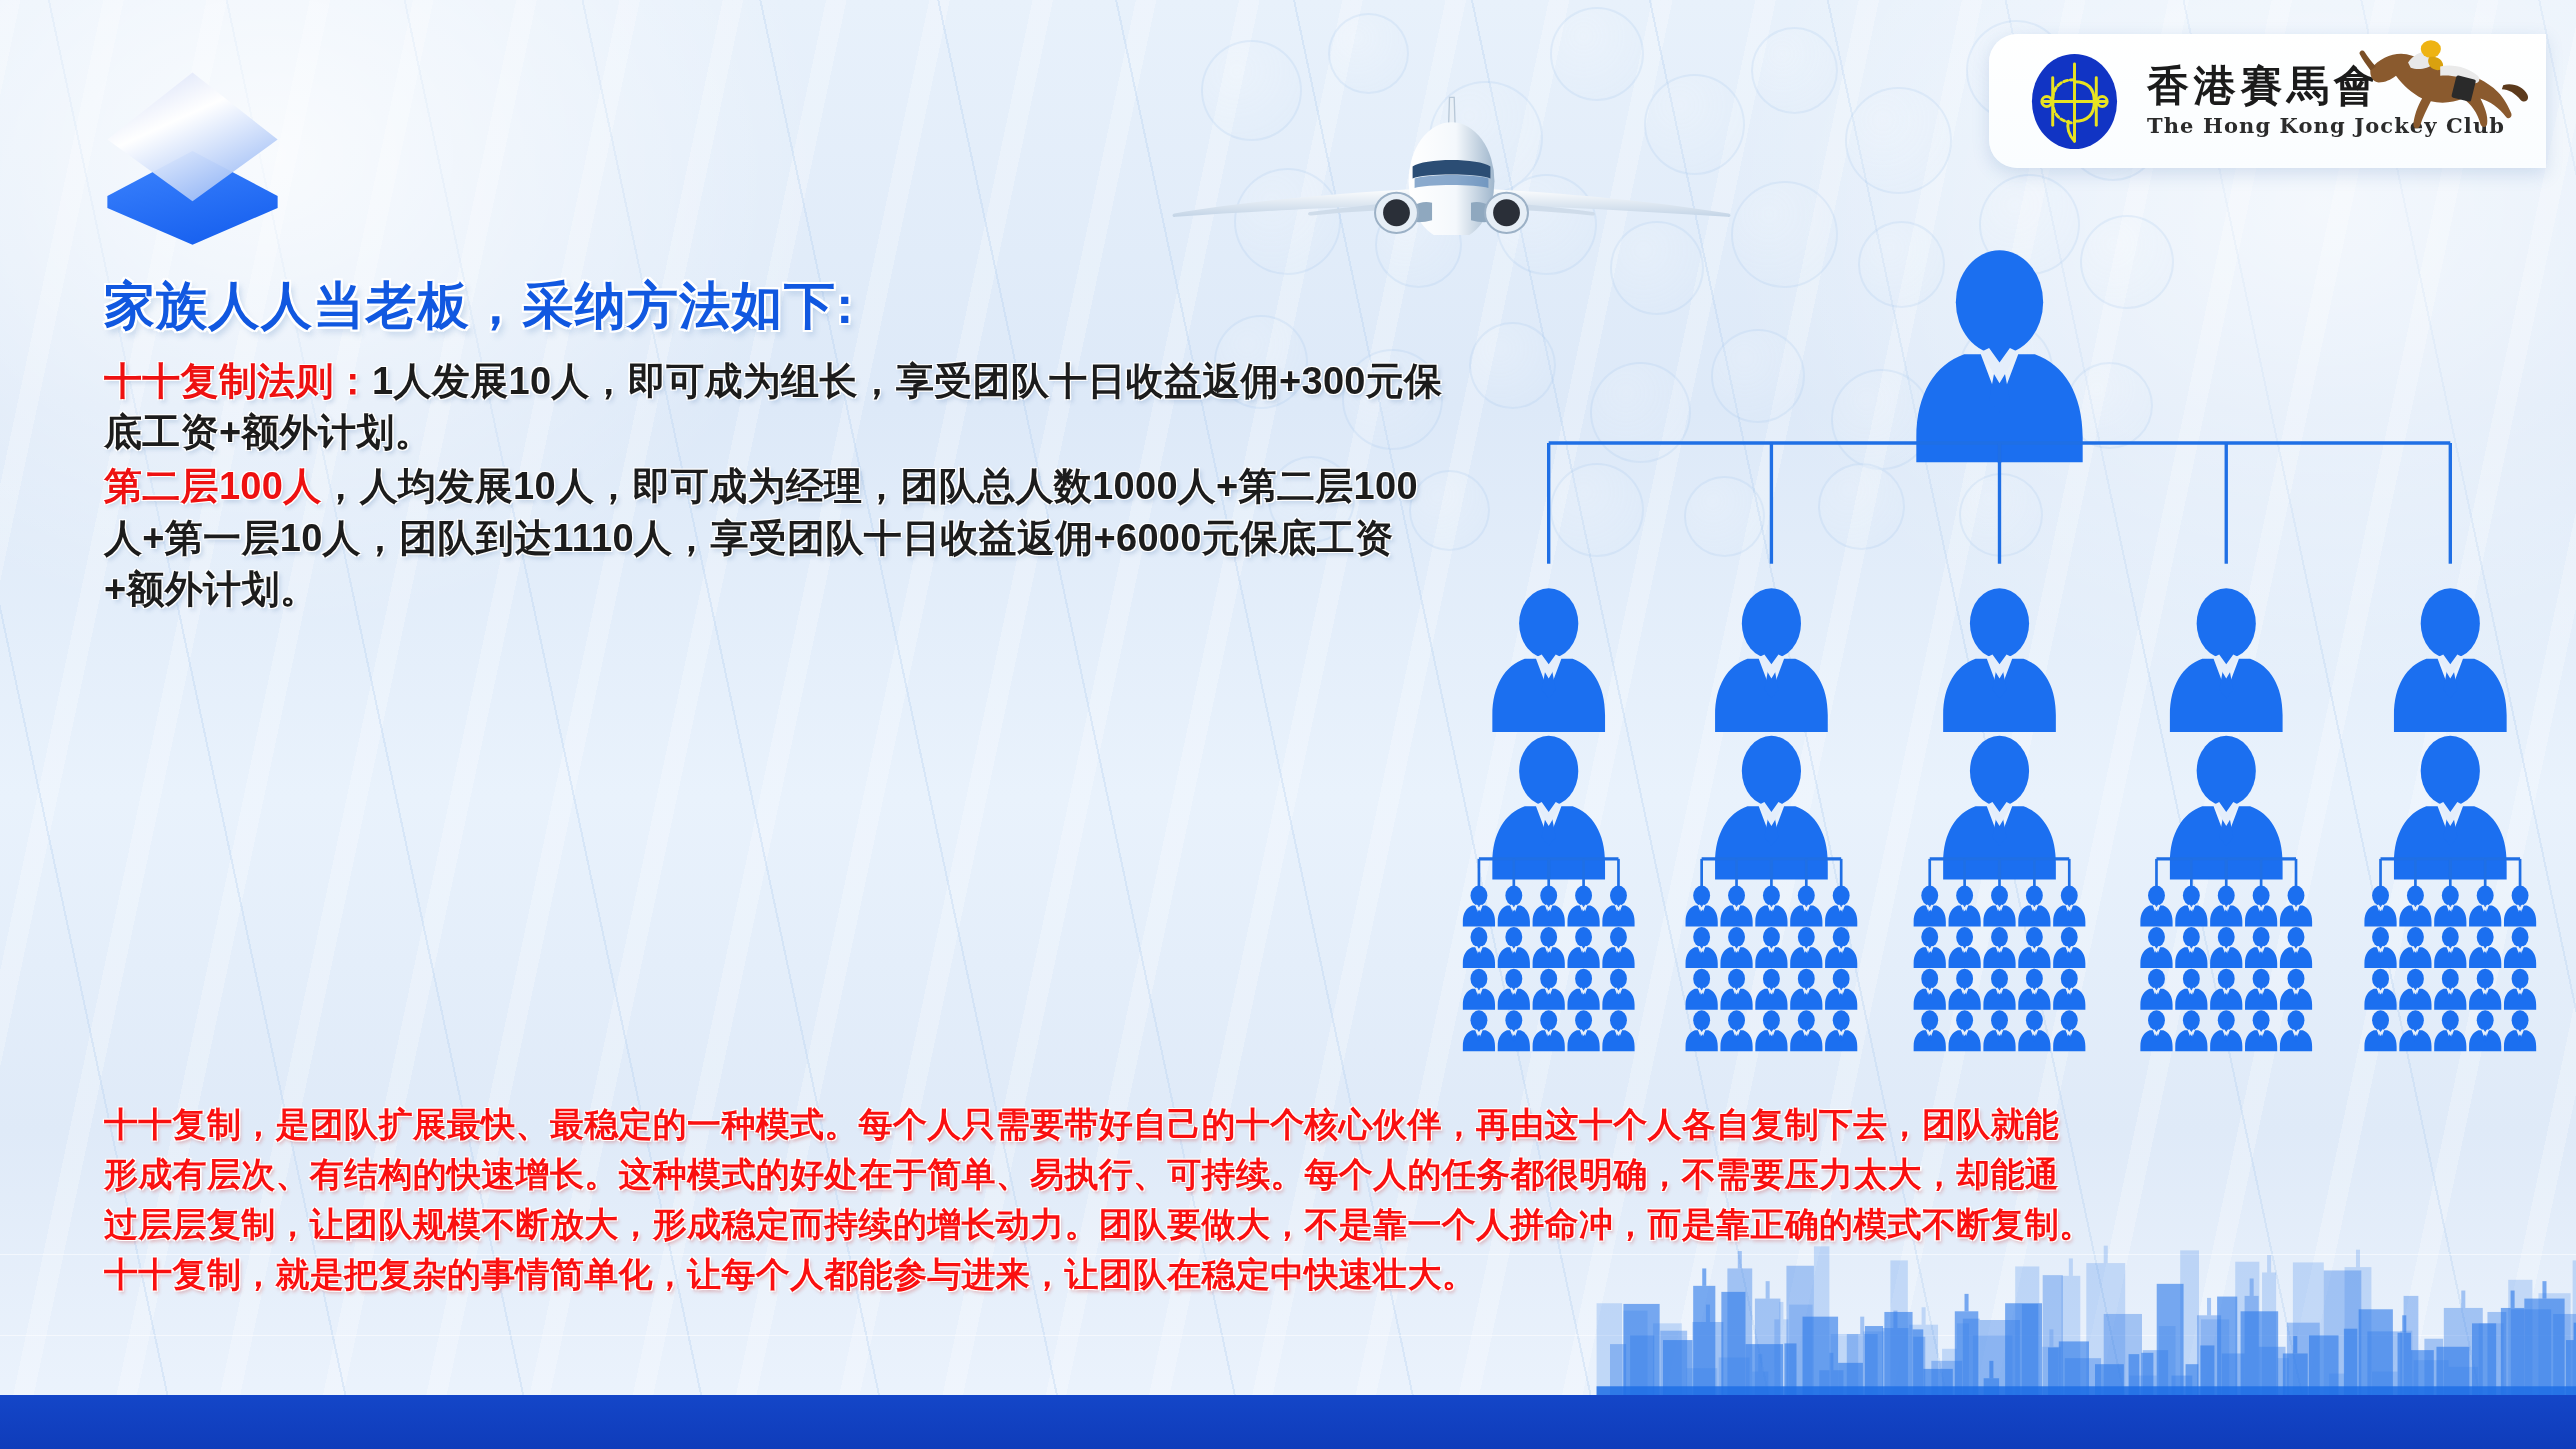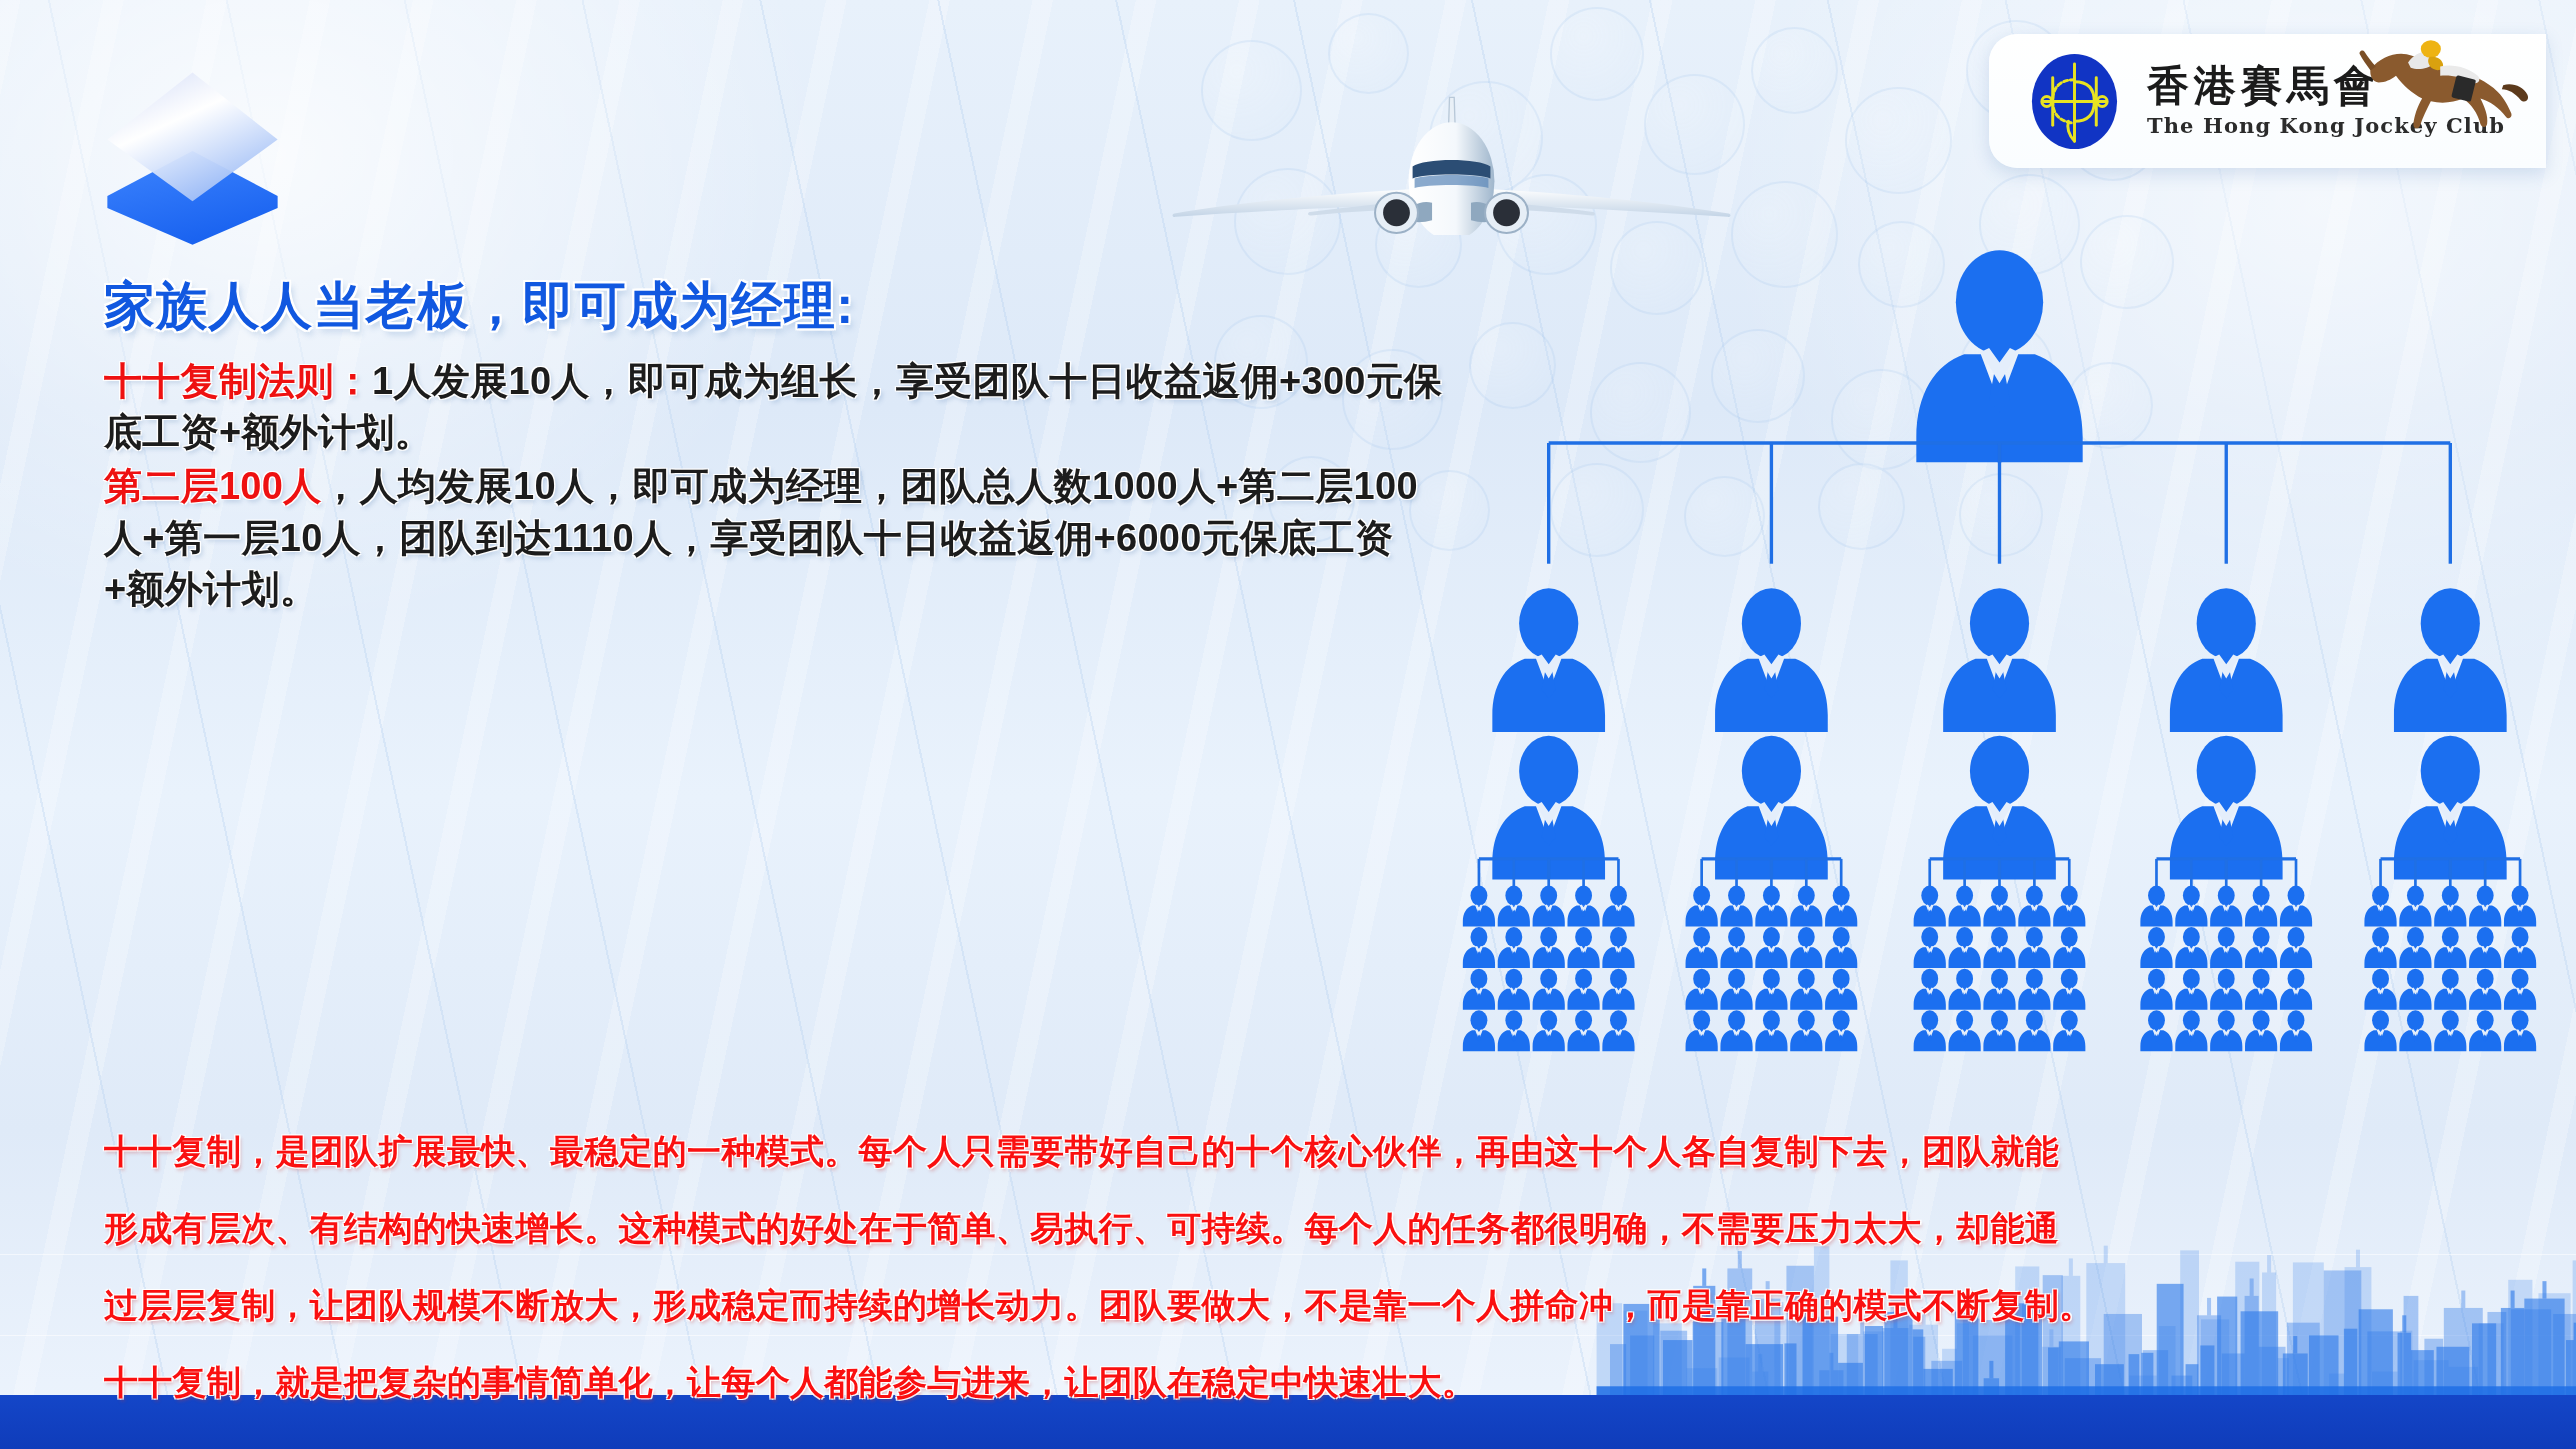--- a/index.html
+++ b/index.html
@@ -134,21 +134,20 @@
   
   #summary {
     position:absolute; left:104px; top:1100px; width:2388px;
   }
   .sum-line {
     font-size:34px; font-weight:bold; color:#fa1010; line-height:1.47;
     letter-spacing:0.3px; white-space:nowrap;
     text-shadow:-1.3px -1.3px 0 rgba(255,255,255,.9),1.3px -1.3px 0 rgba(255,255,255,.9),
                 -1.3px 1.3px 0 rgba(255,255,255,.9),1.3px 1.3px 0 rgba(255,255,255,.9),
                 2px 2.7px 3.4px rgba(200,60,60,.30);
-    margin-top:27px;
   }
 
   
   #org { position:absolute; left:1436px; top:235px; width:1127px; height:852px; }
 </style>
 </head>
 <body>
 
 <div id="poster">
 
@@ -404,21 +403,21 @@
         <ellipse cx="152" cy="40" rx="15" ry="13" fill="#eeb313"></ellipse>
         <path d="M150 52 C158 50 168 54 170 62 C172 70 164 74 156 70 C148 66 146 56 150 52 Z" fill="#d9a10f"></path>
         <path d="M166 66 C186 62 208 68 222 80 C228 86 222 94 214 90 C198 82 180 78 166 80 Z" fill="#eaeaea"></path>
         <rect x="186" y="82" width="30" height="34" rx="3" fill="#2a2a2a" transform="rotate(14 201 99)"></rect>
         <path d="M260 94 C274 90 290 96 296 108 C300 116 292 122 286 116 C278 106 268 100 258 100 Z" fill="#5c3a1c"></path>
       </svg>
     </div>
   </div>
 
   <div id="content-left">
-    <div id="section-heading">家族人人当老板，即可成为经理:</div>
+    <div id="section-heading">家族人人当老板，采纳方法如下:</div>
     <div id="rules-list">
         <div class="rule-para"><span class="lead">十十复制法则：</span><span>1人发展10人，即可成为组长，享受团队十日收益返佣+300元保底工资+额外计划。</span></div>
         <div class="rule-para"><span class="lead">第二层100人</span><span>，人均发展10人，即可成为经理，团队总人数1000人+第二层100人+第一层10人，团队到达1110人，享受团队十日收益返佣+6000元保底工资+额外计划。</span></div>
       </div>
   </div>
 
   <div id="summary">
       <div class="sum-line">十十复制，是团队扩展最快、最稳定的一种模式。每个人只需要带好自己的十个核心伙伴，再由这十个人各自复制下去，团队就能</div>
       <div class="sum-line">形成有层次、有结构的快速增长。这种模式的好处在于简单、易执行、可持续。每个人的任务都很明确，不需要压力太大，却能通</div>
       <div class="sum-line">过层层复制，让团队规模不断放大，形成稳定而持续的增长动力。团队要做大，不是靠一个人拼命冲，而是靠正确的模式不断复制。</div>

